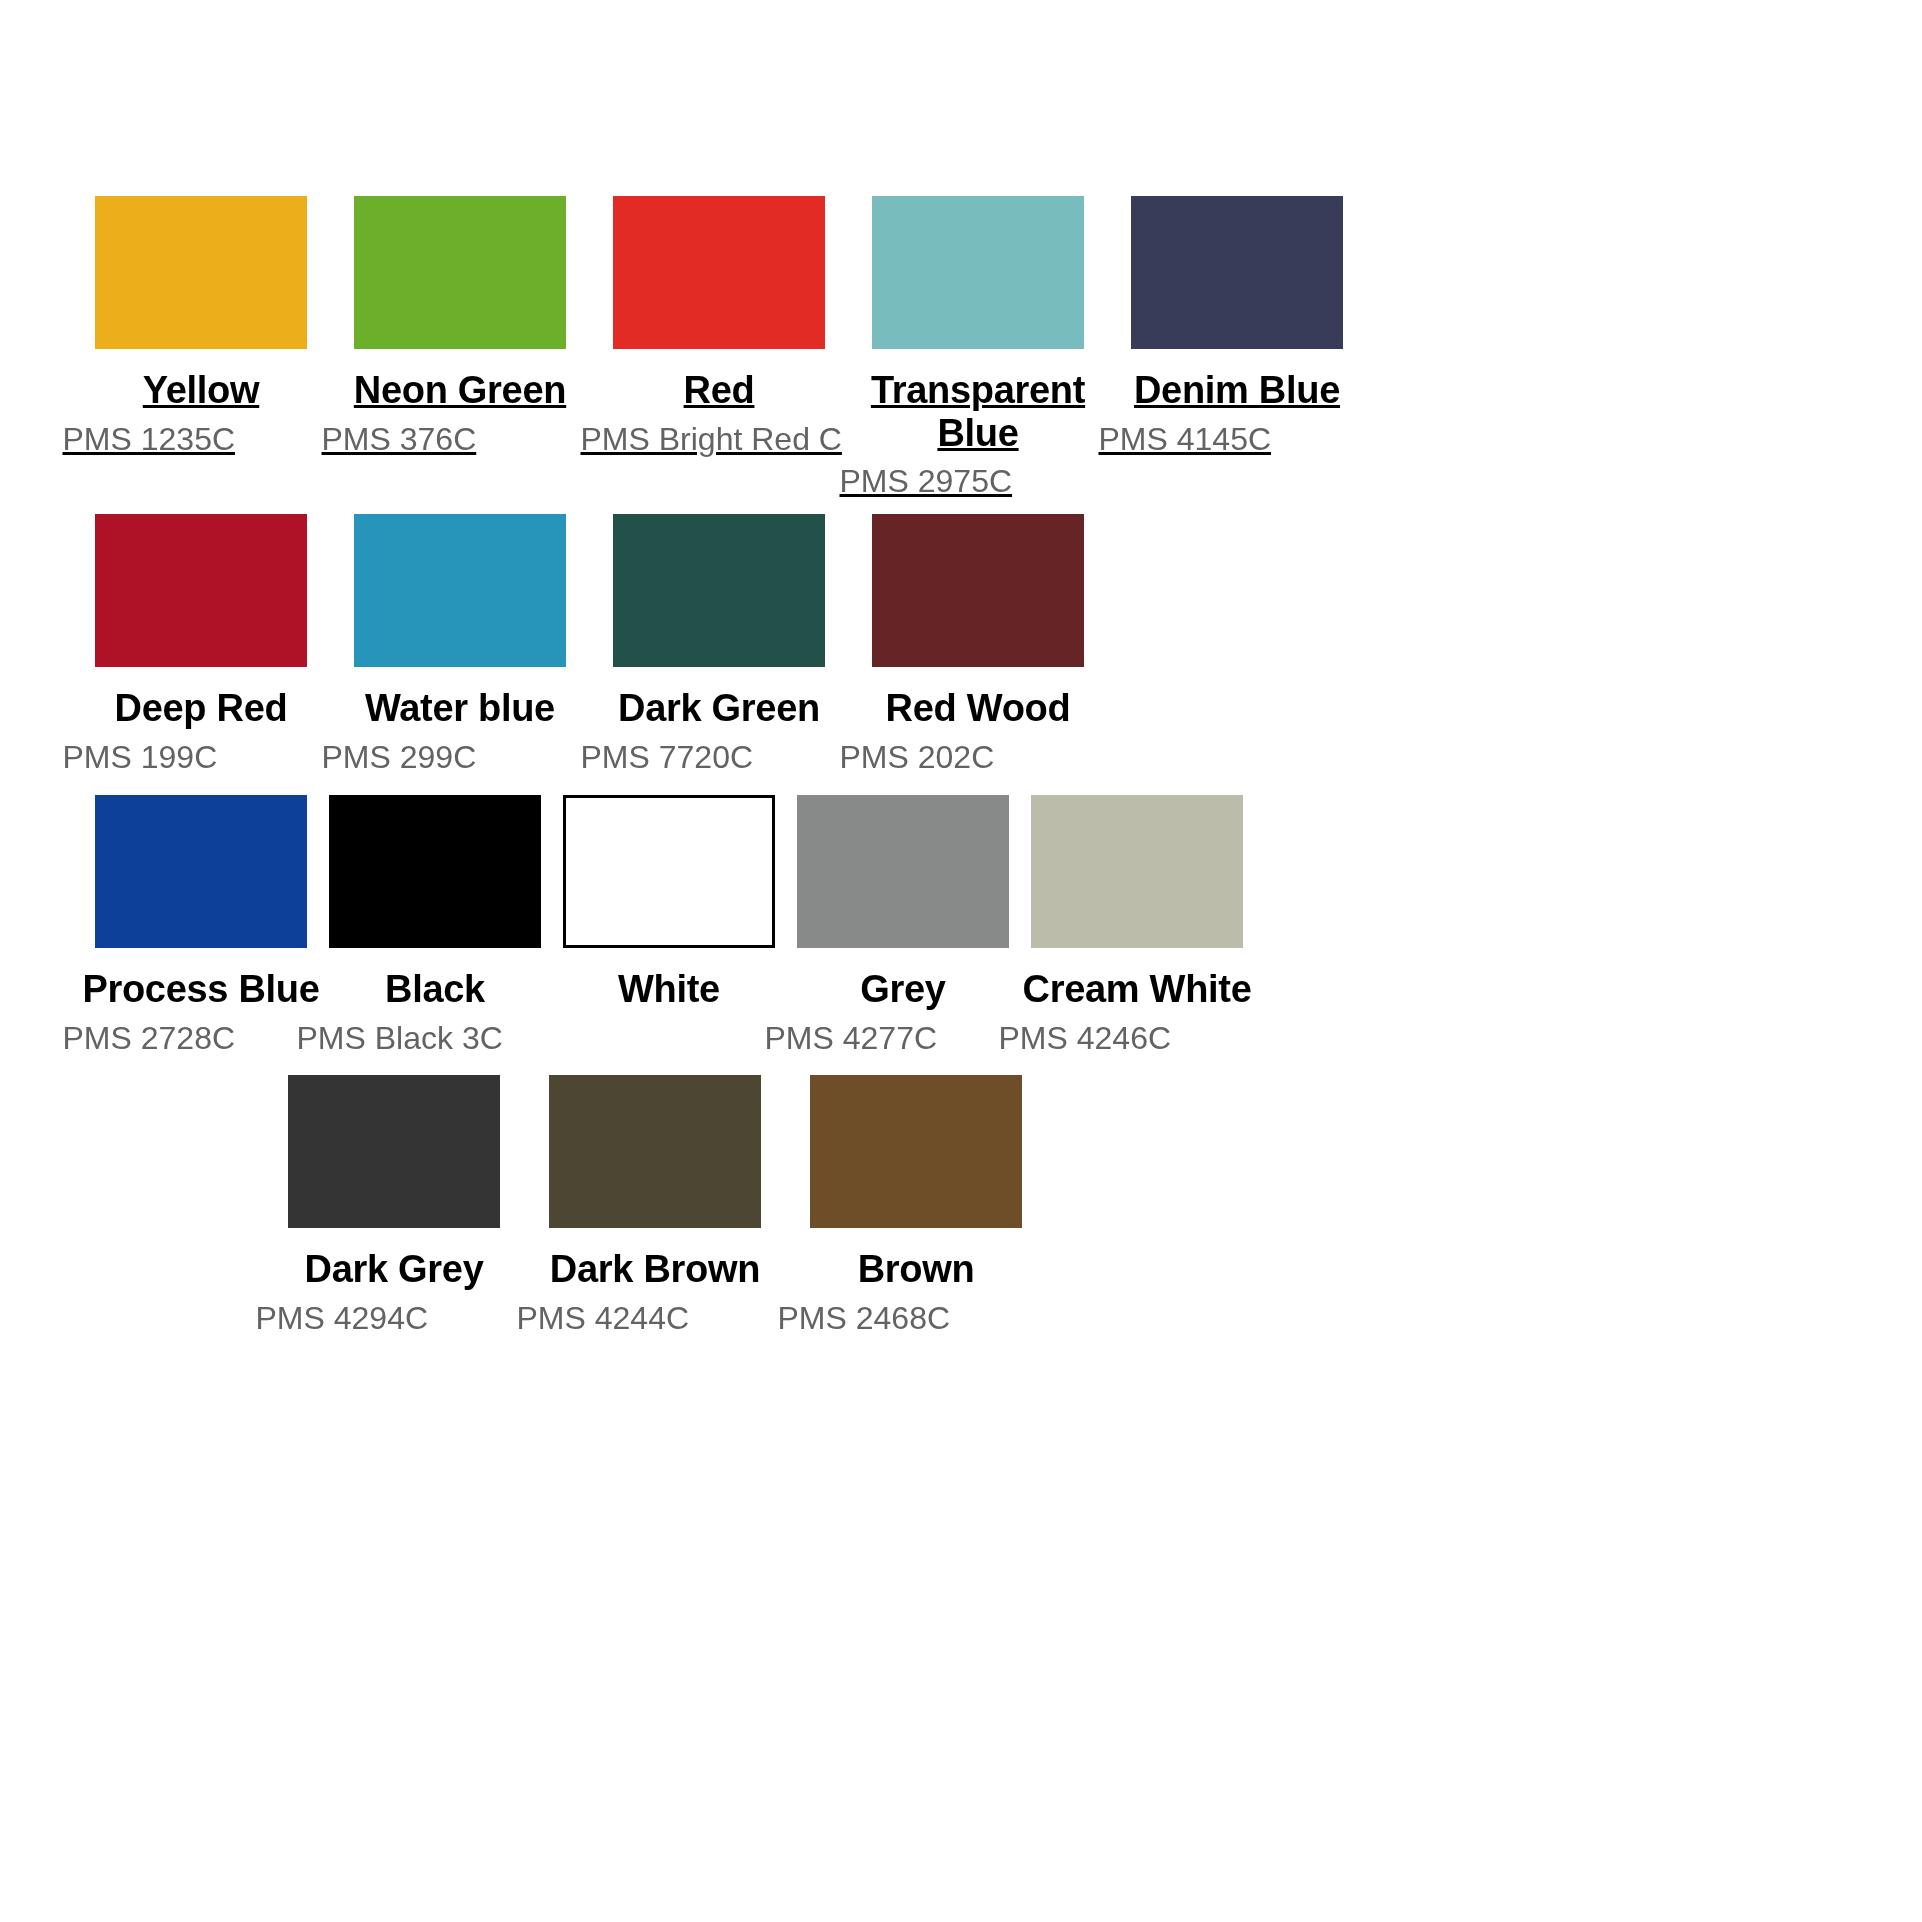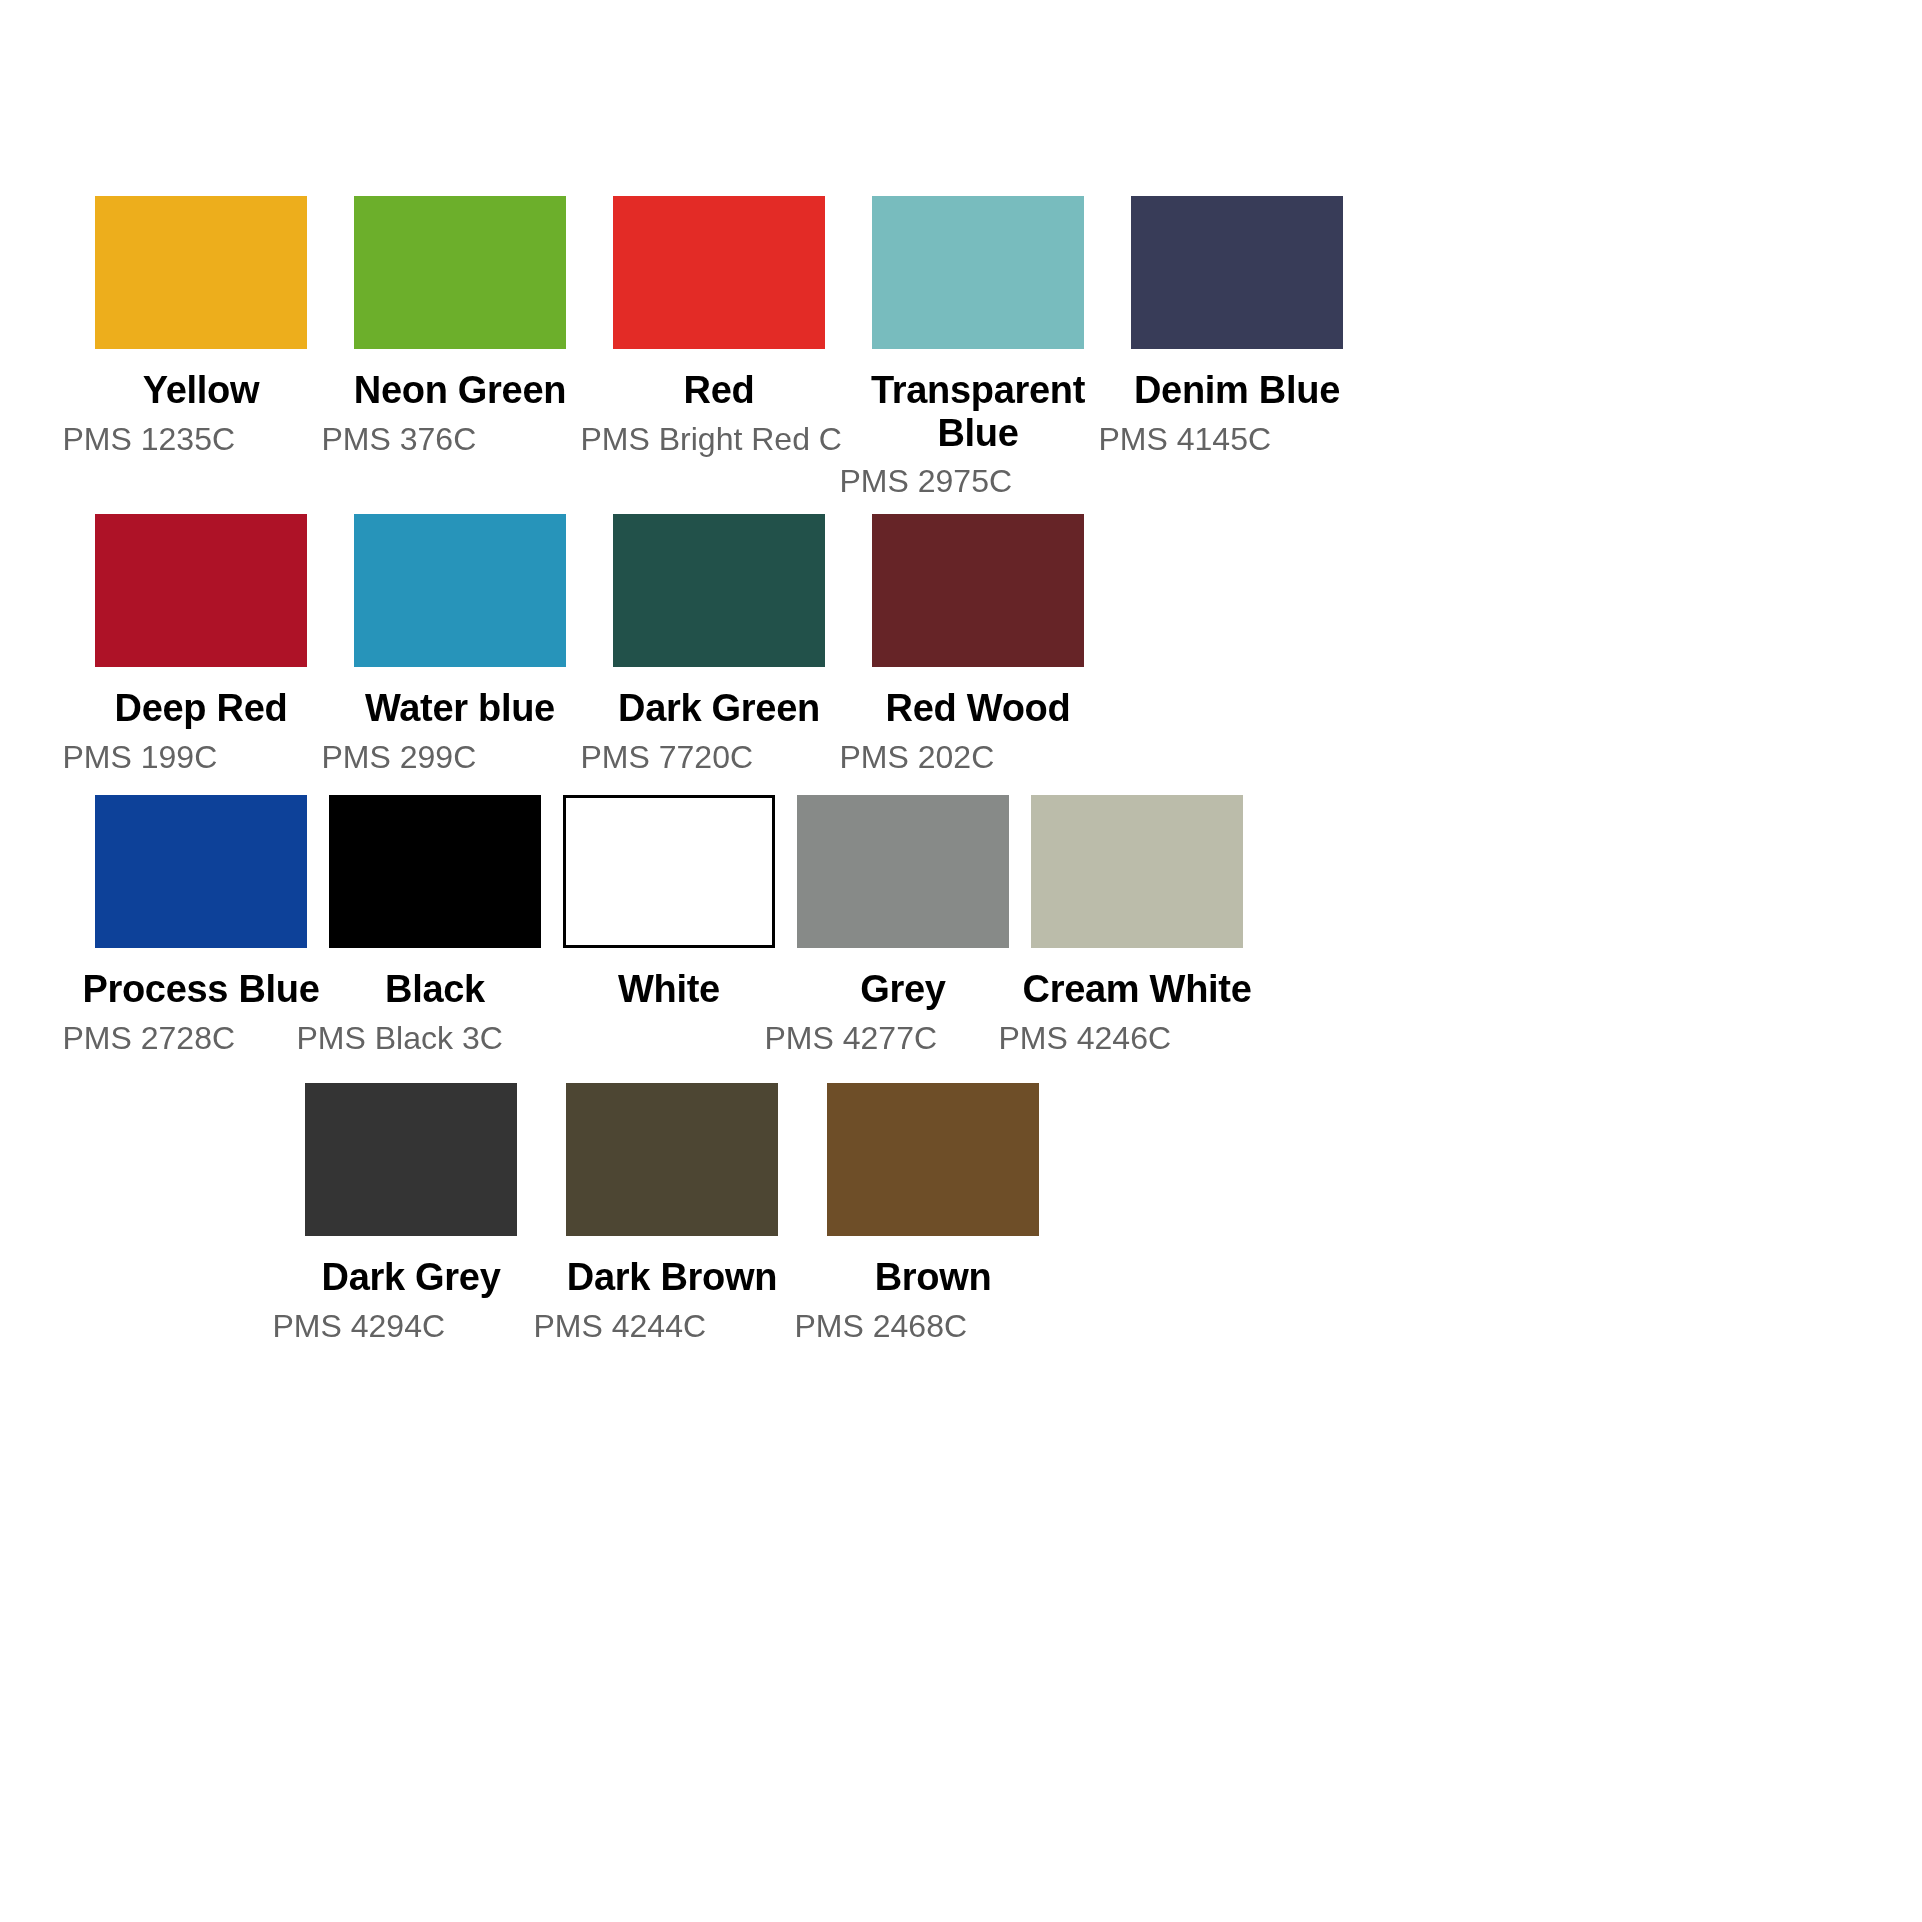--- a/index.html
+++ b/index.html
@@ -66,31 +66,30 @@
     min-height: 0.9px;
   }
 
   .grid-row {
     display: grid;
     grid-template-columns: repeat(5, 212px);
     column-gap: 47px;
     width: 1732px;
   }
 
-  #row-1 { position: absolute; left: 95px; top: 196px; }
+  #row-1 { position: absolute; left: 95px; top: 196px; text-decoration: underline; }
   #row-2 { position: absolute; left: 95px; top: 514px; }
   #row-3 { position: absolute; left: 95px; top: 795px; gap: 22px; }
   #row-4 {
     position: absolute;
-    left: 305px;
+    left: 288px;
     top: 1075px;
     grid-template-columns: repeat(4, 212px);
     column-gap: 49px;
     width: 996px;
-    margin-top: 8px;
   }
 </style>
 </head>
 <body>
 
 <div id="palette-board">
   <div class="grid-row" id="row-1">
       <div class="swatch-cell">
         <div class="swatch-chip" style="background: rgb(237, 174, 28);"></div>
         <div class="swatch-name">Yellow</div>

